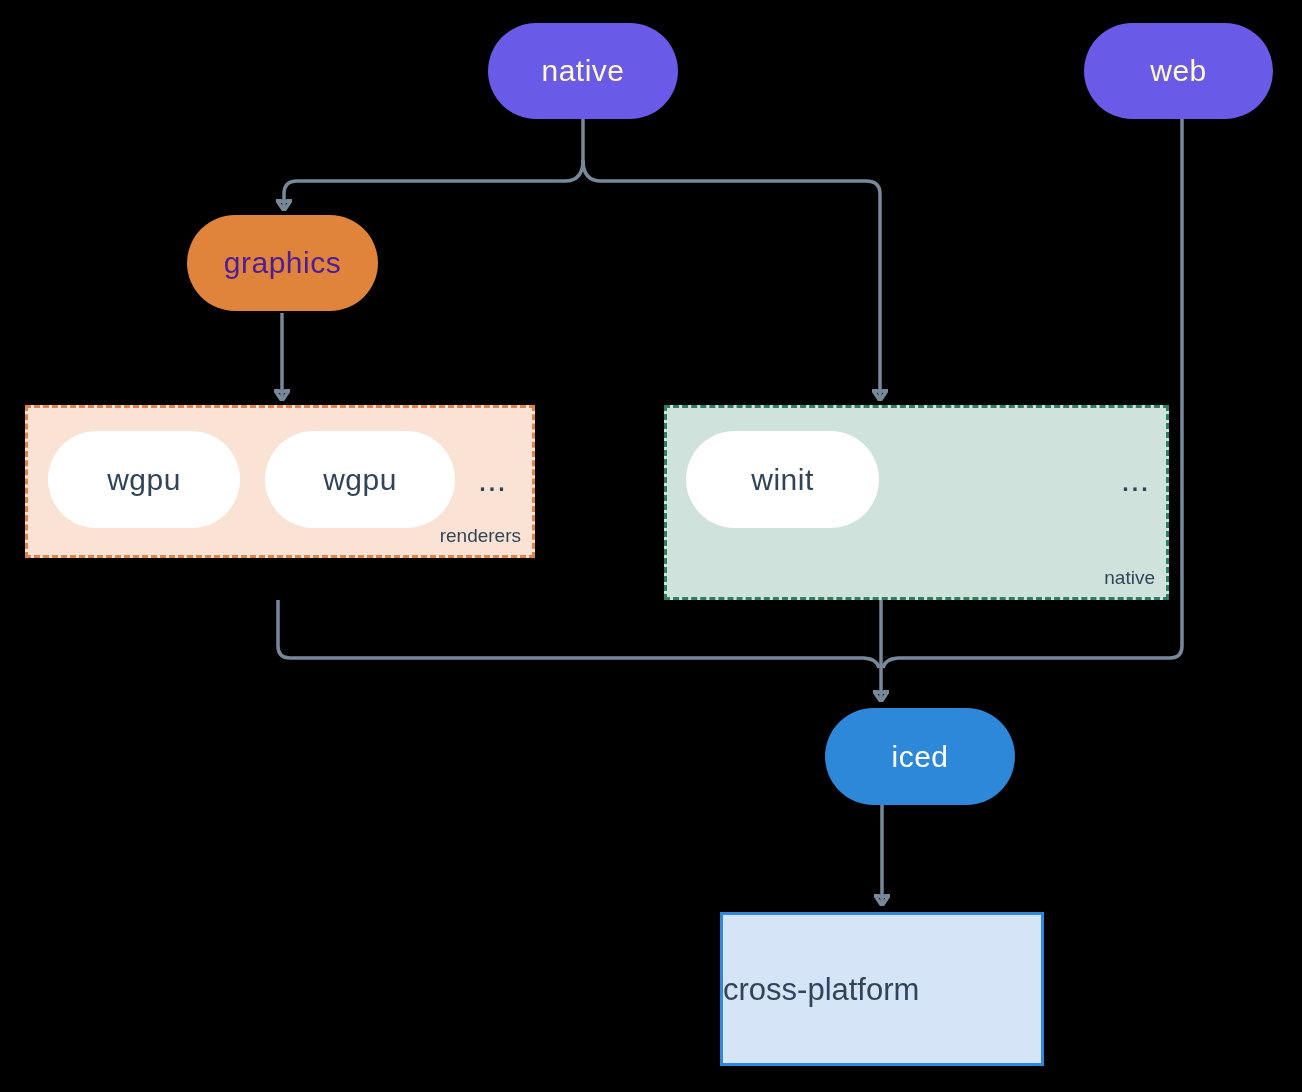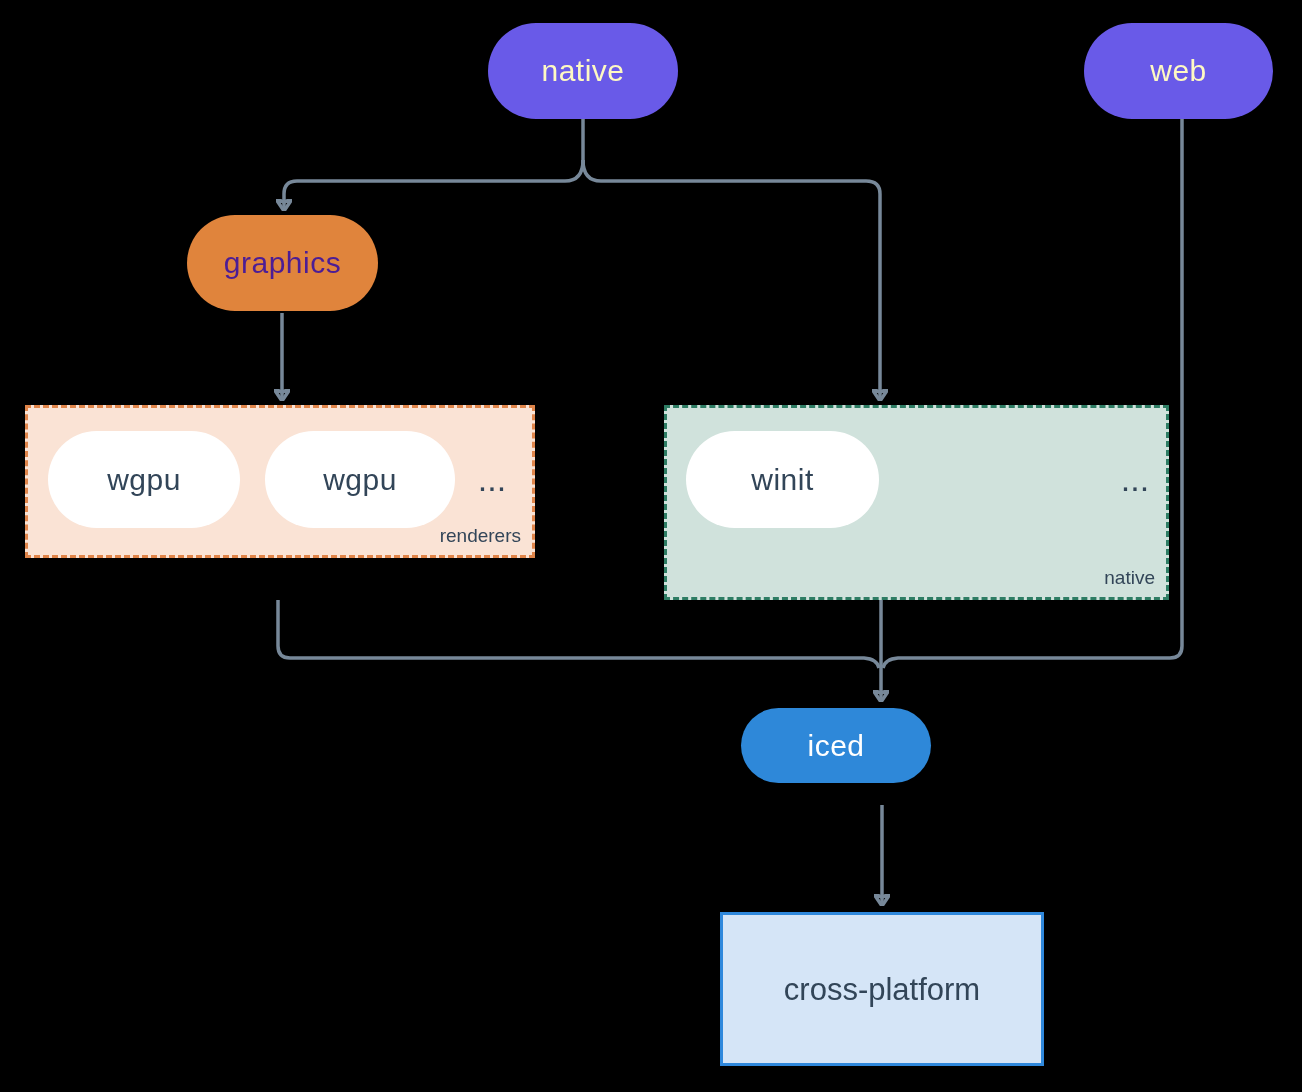--- a/index.html
+++ b/index.html
@@ -38,21 +38,21 @@
     letter-spacing: 0.5px;
   }
   .pill-purple { background: #695ae8; color: #fef9c3; }
   .pill-orange { background: #e0843c; color: #4c1d95; }
   .pill-blue   { background: #2e88d9; color: #ffffff; }
   .pill-white  { background: #ffffff; color: #324558; }
 
   .node-native   { left: 488px; top: 23px;  width: 190px; height: 96px; }
   .node-web      { left: 1084px; top: 23px; width: 189px; height: 96px; }
   .node-graphics { left: 187px; top: 215px; width: 191px; height: 96px; }
-  .node-iced     { left: 741px; top: 708px; width: 190px; height: 75px; }
+  .node-iced     { left: 825px; top: 708px; width: 190px; height: 97px; }
 
   .group {
     position: absolute;
     box-sizing: border-box;
     border: 3px dashed;
   }
   .group-renderers {
     left: 25px; top: 405px; width: 510px; height: 153px;
     background: #fae3d5;
     border-color: #e0854a;
@@ -88,21 +88,21 @@
   }
   .app-box {
     position: absolute;
     left: 720px; top: 912px;
     width: 324px; height: 154px;
     box-sizing: border-box;
     background: #d5e5f7;
     border: 3px solid #2f88dc;
     display: flex;
     flex-direction: column;
-    align-items: center;
+    align-items: flex-start;
     justify-content: center;
     color: #324558;
     font-size: 31px;
     line-height: 47px;
     text-align: center;
   }
 </style>
 </head>
 <body>
 

